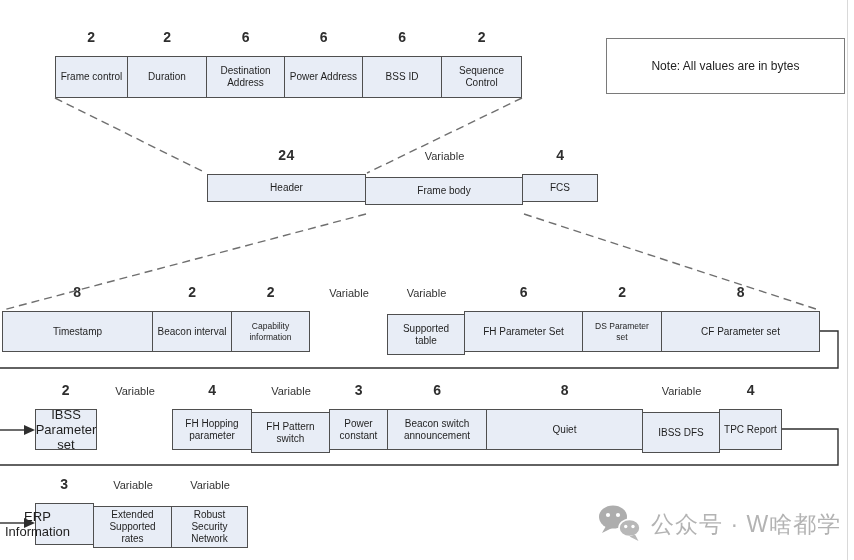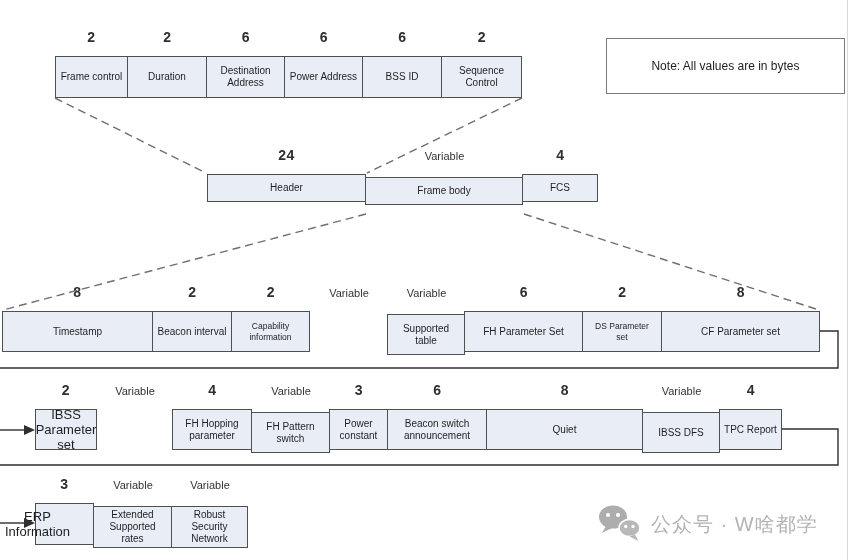--- a/index.html
+++ b/index.html
@@ -34,21 +34,21 @@
   #overlay{position:absolute;left:0;top:0;z-index:5;pointer-events:none;}
   #page-edge{
     position:absolute;left:847px;top:0;width:1px;height:560px;
     background:#d9d9d9;z-index:1;
   }
   #watermark{
     position:absolute;left:597px;top:503px;display:flex;align-items:center;
     gap:8px;z-index:6;
   }
   #watermark .wm-text{
-    font-size:20px;color:#b3b3b3;letter-spacing:1px;white-space:nowrap;
+    font-size:23px;color:#b3b3b3;letter-spacing:1px;white-space:nowrap;
   }
 </style>
 </head>
 <body>
 
 <div id="canvas">
 
   <div class="row r1" style="left:55px;top:28px;">
     <div class="fld" style="width:73px">
       <div class="num">2</div>

